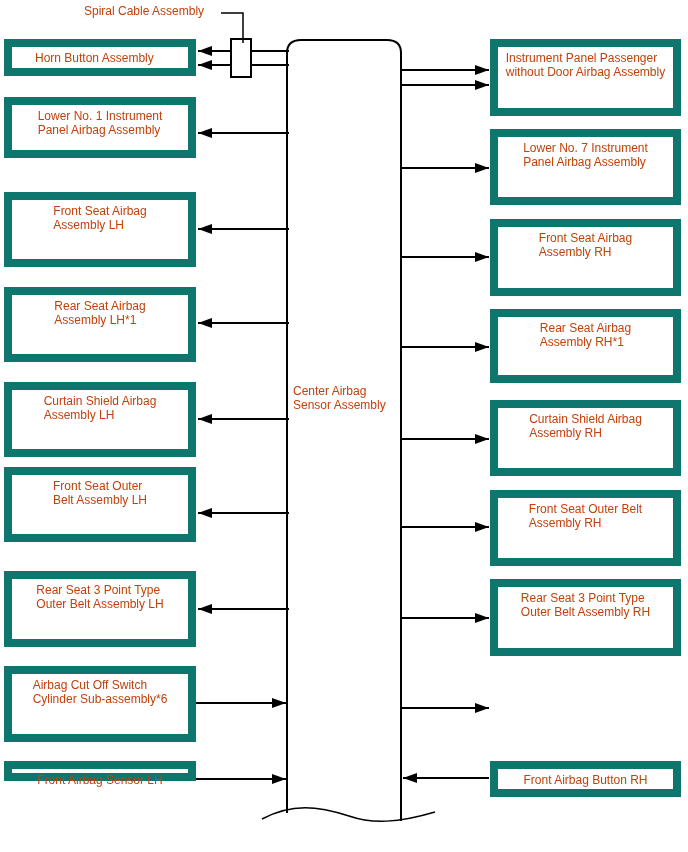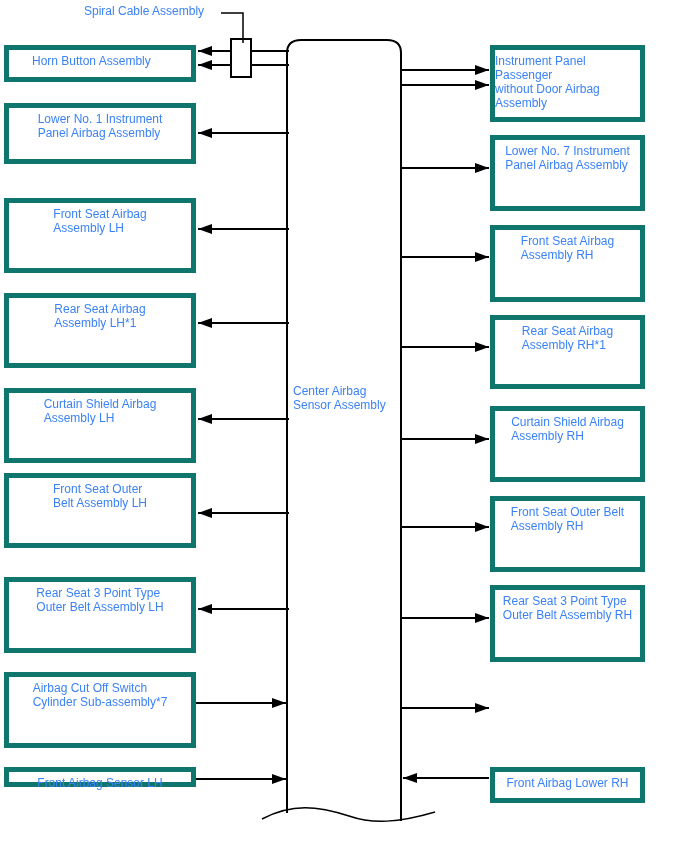--- a/index.html
+++ b/index.html
@@ -1,22 +1,22 @@
 <!DOCTYPE html>
 <html><head>
 <meta charset="utf-8">
 <style>
   html,body{margin:0;padding:0;background:#fff;}
   .stage{position:relative;width:688px;height:852px;background:#ffffff;
-         font-family:"Liberation Sans",sans-serif;color:#3b82f6;overflow:hidden;}
+         font-family:"Liberation Sans",sans-serif;color:#c2410c;overflow:hidden;}
   .overlay{position:absolute;left:0;top:0;pointer-events:none;}
-  .bx{position:absolute;box-sizing:border-box;border:5px solid #0f766e;background:#fff;
-      display:flex;justify-content:center;margin-top:6px;}
+  .bx{position:absolute;box-sizing:border-box;border:8px solid #0f766e;background:#fff;
+      display:flex;justify-content:center;}
   .lboxes .bx, .lb{left:4px;width:192px;}
-  .rb{left:490px;width:155px;}
+  .rb{left:490px;width:191px;}
   .lbl{font-size:12px;line-height:14px;padding-top:4px;white-space:pre-line;text-align:left;}
   .horn{justify-content:flex-start;}
   .horn .lbl{padding-left:23px;}
   .free-label{position:absolute;font-size:12px;line-height:14px;white-space:pre-line;}
 </style>
 </head>
 <body>
 
 <div class="stage">
 
@@ -87,21 +87,21 @@
   <div class="bx lb" style="top:467px;height:75px">
     <span class="lbl">Front Seat Outer
 Belt Assembly LH</span>
   </div>
   <div class="bx lb" style="top:571px;height:76px">
     <span class="lbl">Rear Seat 3 Point Type
 Outer Belt Assembly LH</span>
   </div>
   <div class="bx lb" style="top:666px;height:76px">
     <span class="lbl">Airbag Cut Off Switch
-Cylinder Sub-assembly*7</span>
+Cylinder Sub-assembly*6</span>
   </div>
   <div class="bx lb" style="top:761px;height:20px">
     <span class="lbl">Front Airbag Sensor LH</span>
   </div>
 
   <div class="bx rb" style="top:39px;height:77px">
     <span class="lbl">Instrument Panel Passenger
 without Door Airbag Assembly</span>
   </div>
   <div class="bx rb" style="top:129px;height:76px">
@@ -122,16 +122,16 @@
   </div>
   <div class="bx rb" style="top:490px;height:76px">
     <span class="lbl">Front Seat Outer Belt
 Assembly RH</span>
   </div>
   <div class="bx rb" style="top:579px;height:77px">
     <span class="lbl">Rear Seat 3 Point Type
 Outer Belt Assembly RH</span>
   </div>
   <div class="bx rb" style="top:761px;height:36px">
-    <span class="lbl">Front Airbag Lower RH</span>
+    <span class="lbl">Front Airbag Button RH</span>
   </div>
 
 </div>
 
 </body></html>

